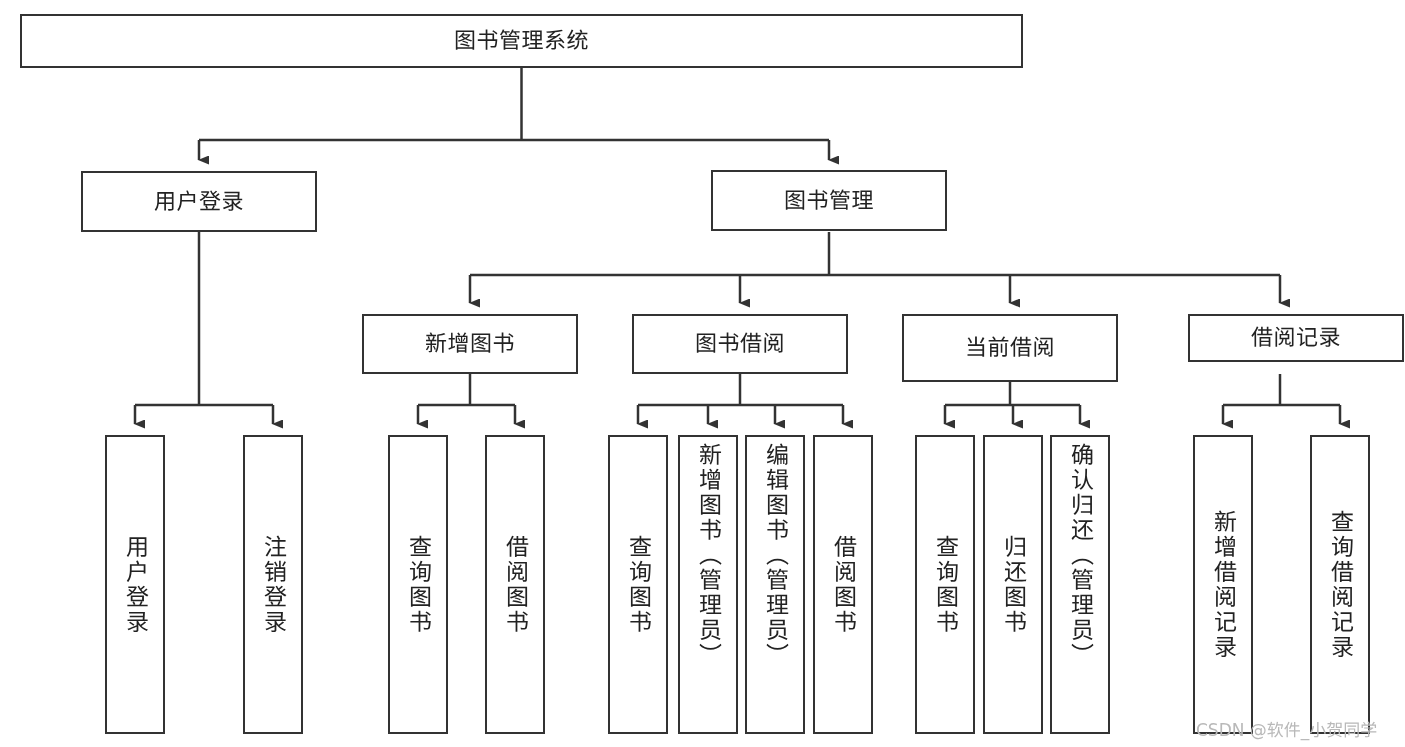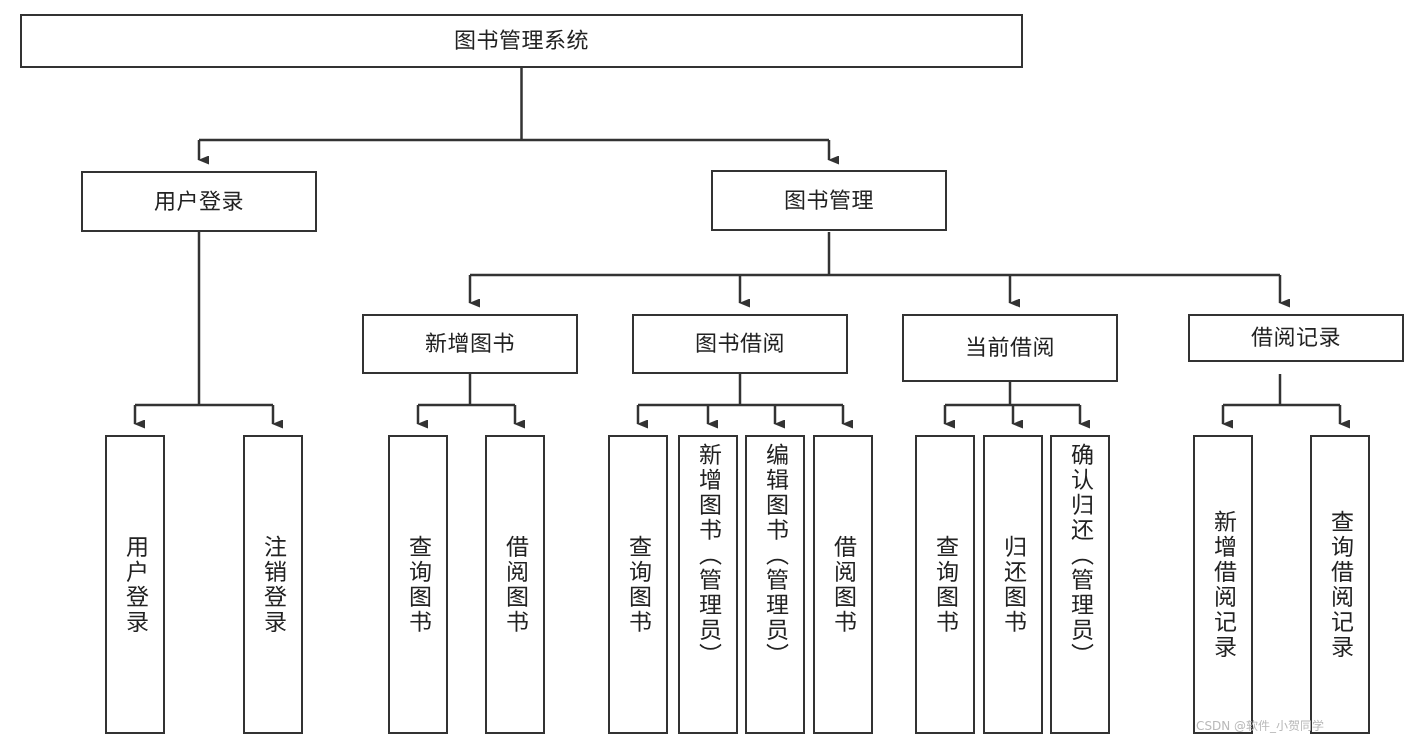--- a/index.html
+++ b/index.html
@@ -59,21 +59,21 @@
     line-height: 1;
     height: auto;
   }
   .node-box.vertical.centered {
     align-items: center;
     padding-top: 0;
   }
   .watermark {
     position: absolute;
     color: #b9b9b9;
-    font-size: 12px;
+    font-size: 17px;
     font-family: "DejaVu Sans", "Liberation Sans", sans-serif;
     white-space: nowrap;
     pointer-events: none;
   }
 </style>
 </head>
 <body>
 
 <div id="diagram-root">
 

